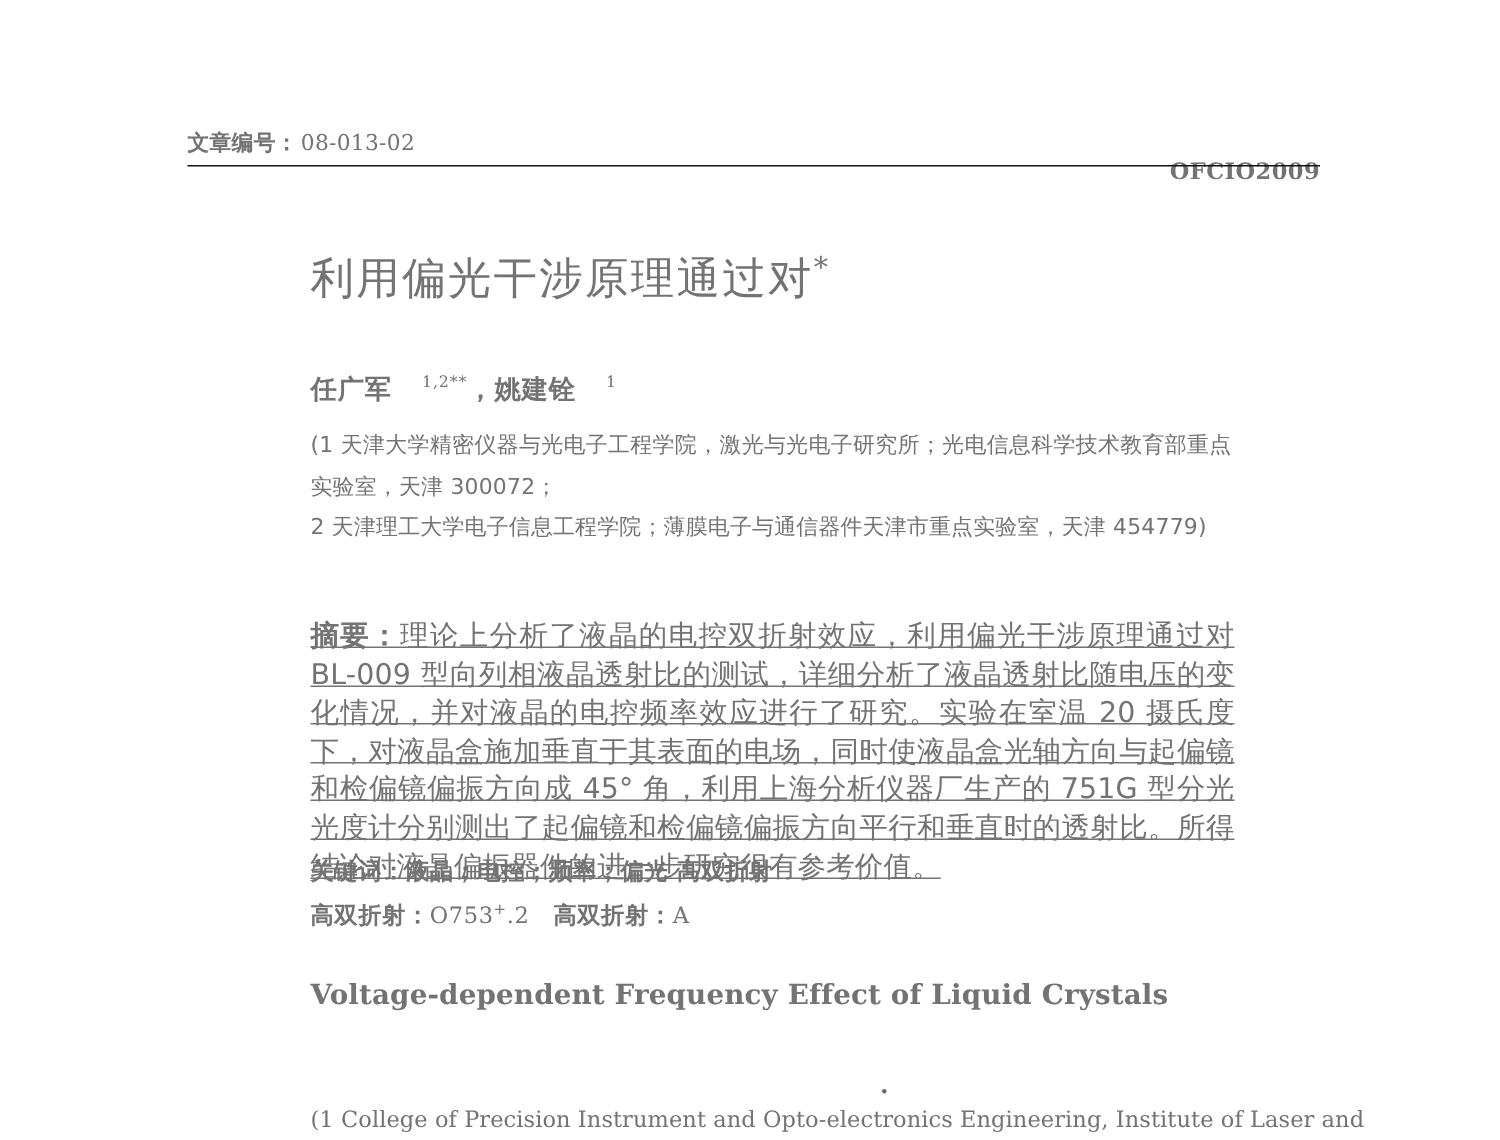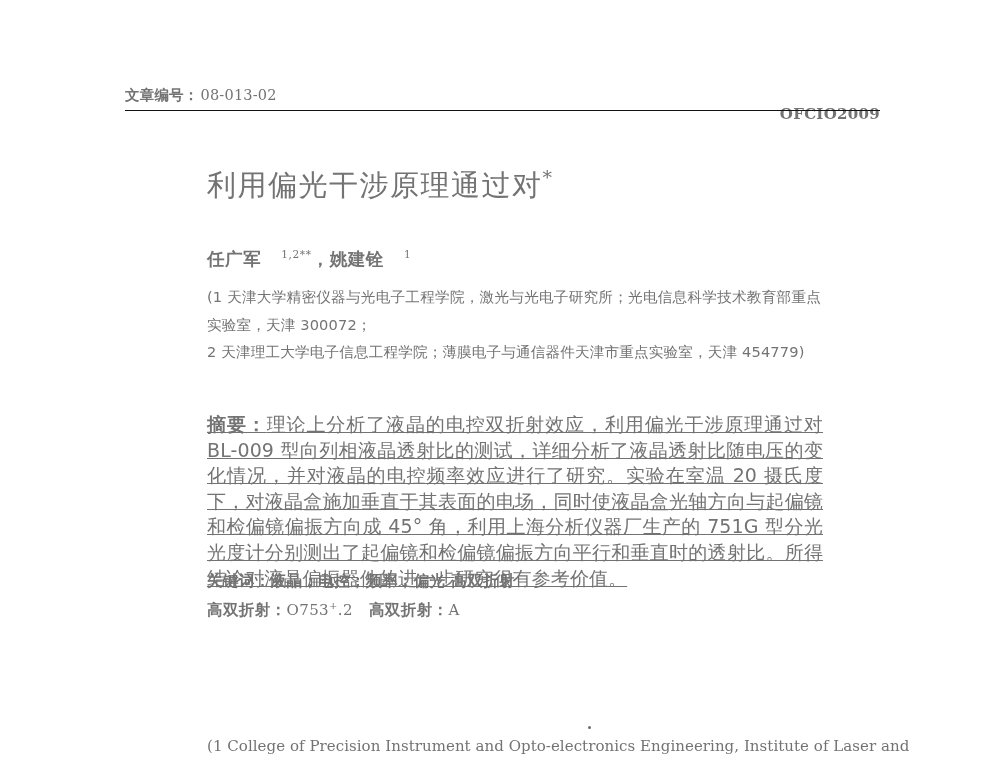--- a/index.html
+++ b/index.html
@@ -231,19 +231,20 @@
     <p>(1 天津大学精密仪器与光电子工程学院，激光与光电子研究所；光电信息科学技术教育部重点实验室，天津 300072；</p>
     <p>2 天津理工大学电子信息工程学院；薄膜电子与通信器件天津市重点实验室，天津 454779)</p>
   </div>
 
   <div class="abstract"><span class="lead">摘要：</span><span>理论上分析了液晶的电控双折射效应，利用偏光干涉原理通过对 BL-009 型向列相液晶透射比的测试，详细分析了液晶透射比随电压的变化情况，并对液晶的电控频率效应进行了研究。实验在室温 20 摄氏度下，对液晶盒施加垂直于其表面的电场，同时使液晶盒光轴方向与起偏镜和检偏镜偏振方向成 45° 角，利用上海分析仪器厂生产的 751G 型分光光度计分别测出了起偏镜和检偏镜偏振方向平行和垂直时的透射比。所得结论对液晶偏振器件的进一步研究很有参考价值。</span></div>
 
   <div class="keywords"><span>关键词：</span><span>液晶；电控；频率；偏光 高双折射</span></div>
 
   <div class="clc"><span>高双折射：</span><span class="code"><span>O753</span><sup>+</sup><span>.2</span></span><span class="gap"></span><span>高双折射：</span><span class="code">A</span></div>
 
+  <div class="en-title">Voltage-dependent Frequency Effect of Liquid Crystals</div>
 
 
   <div class="en-affil">(1 College of Precision Instrument and Opto-electronics Engineering, Institute of Laser and</div>
 
   <div class="speckle"></div>
 
 </div>
 
 </body></html>

